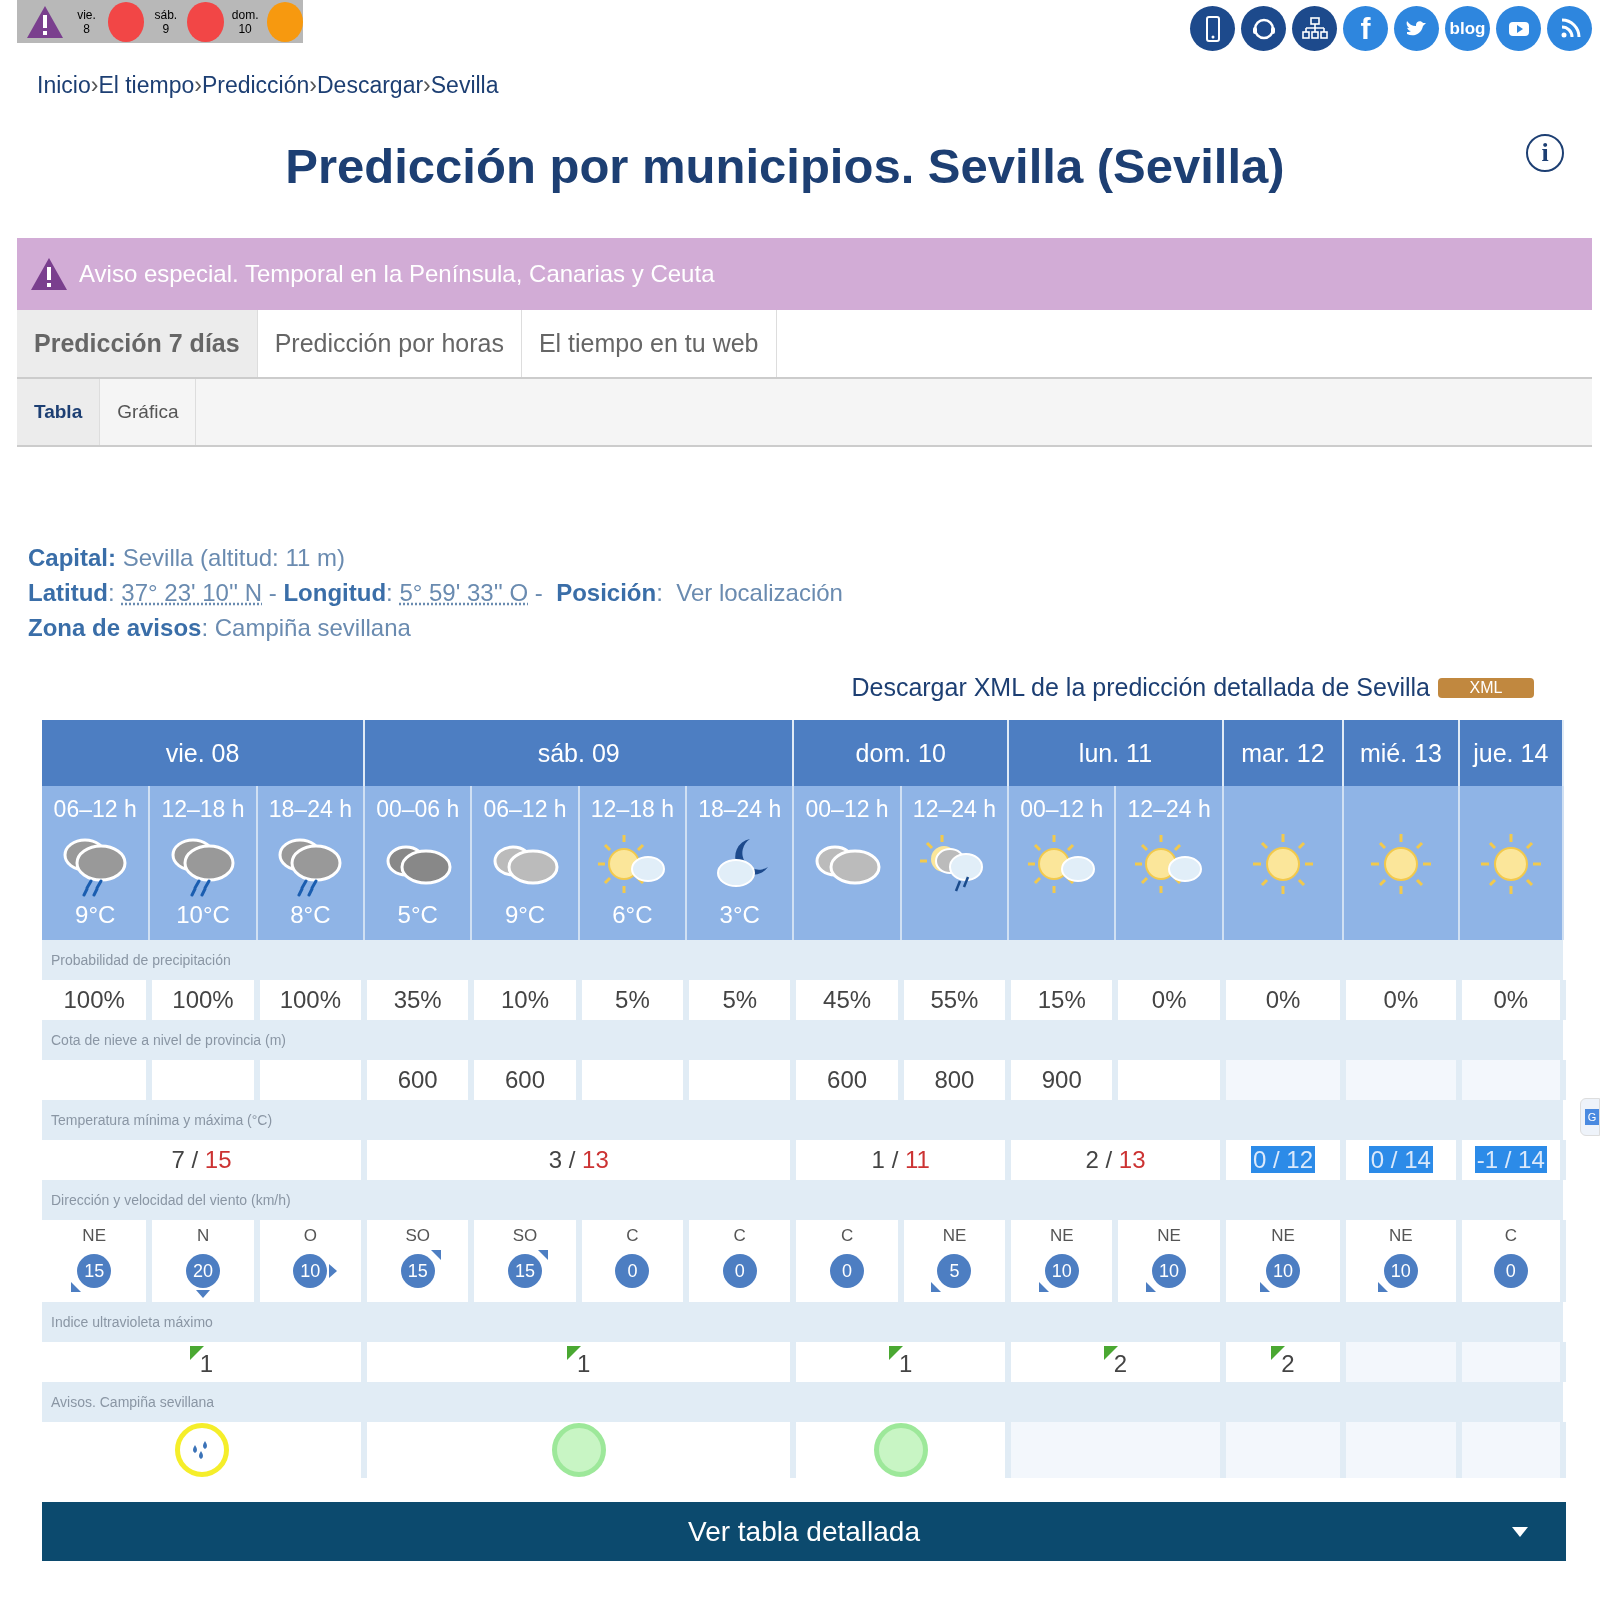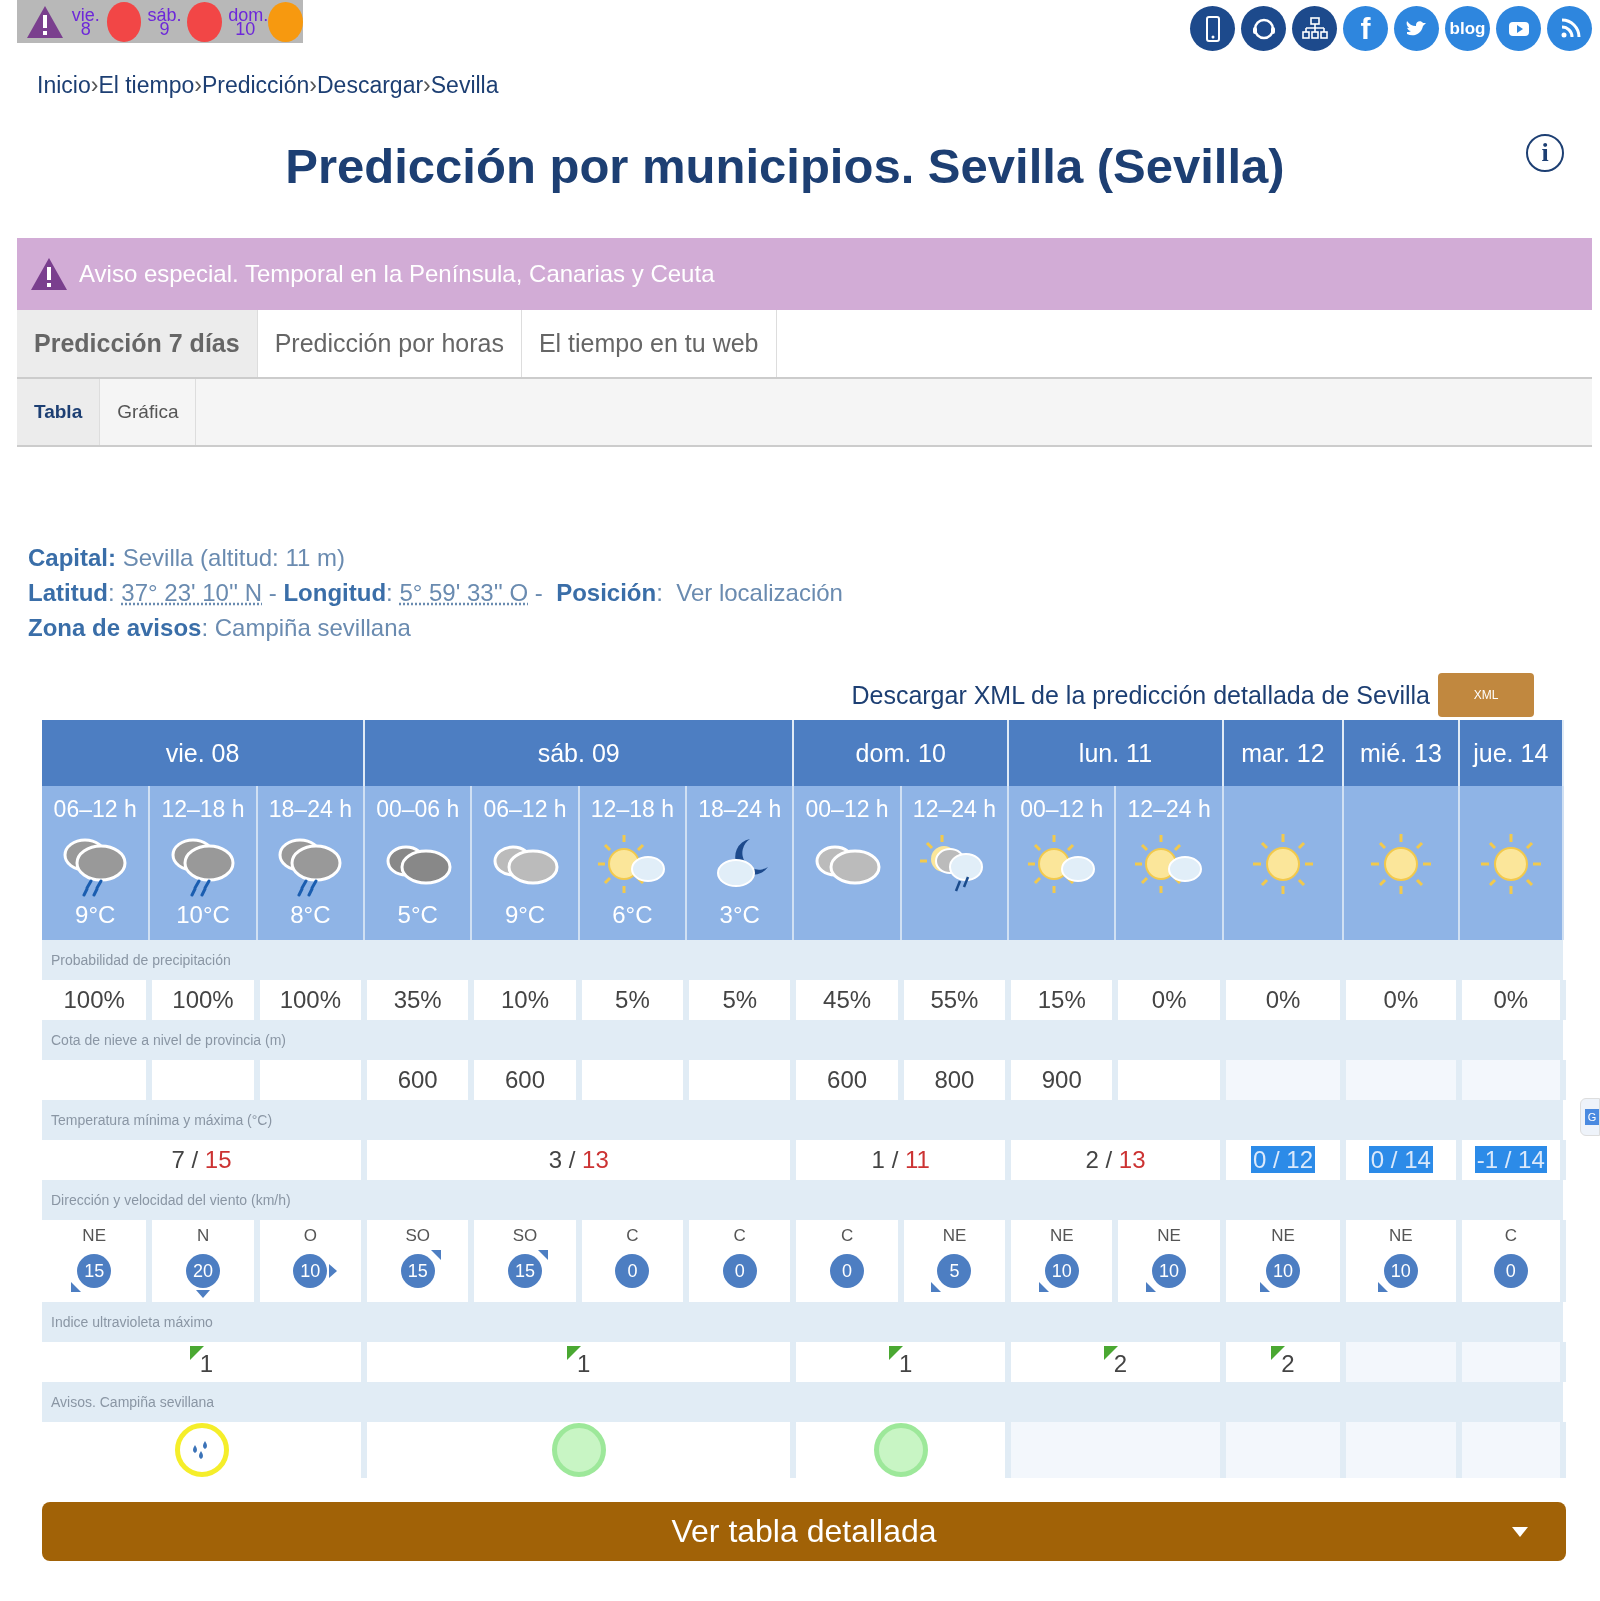--- a/index.html
+++ b/index.html
@@ -1,42 +1,42 @@
 <!DOCTYPE html>
 <html><head>
 <meta charset="utf-8">
 <style>
 *{box-sizing:border-box;margin:0;padding:0}
 html,body{width:1600px;height:1601px;background:#fff;overflow:hidden}
 body{font-family:"Liberation Sans",sans-serif;color:#333;position:relative}
 .topwarn{position:absolute;left:17px;top:0;width:286px;height:43px;background:#b8b8b8;display:flex;align-items:center;padding-left:8px;gap:6px}
 .tw-tri{width:40px;height:36px;position:relative}
 .tw-tri svg{width:40px;height:36px}
-.tw-day{color:#6d28d9;font-size:18px;text-align:center;line-height:14px;width:34px}
+.tw-day{color:#000000;font-size:12px;text-align:center;line-height:14px;width:34px}
 .tw-dot{width:40px;height:40px;border-radius:50%}
 .social{position:absolute;right:8px;top:6px;display:flex;gap:6px}
 .soc{width:45px;height:45px;border-radius:50%;display:flex;align-items:center;justify-content:center;color:#fff;font-weight:bold}
 .soc svg{width:28px;height:28px}
 .breadcrumb{position:absolute;left:37px;top:72px;font-size:23px;color:#1d3f73;display:flex;}
 .breadcrumb .sep{color:#555}
 .title{position:absolute;left:0;width:1570px;top:138px;text-align:center;font-size:49px;font-weight:bold;color:#1d3f73}
 .info{position:absolute;right:36px;top:134px;width:38px;height:38px;border:2px solid #1d3f73;border-radius:50%;color:#1d3f73;font-family:"Liberation Serif",serif;font-weight:bold;font-size:26px;text-align:center;line-height:34px}
 .special{position:absolute;left:17px;top:238px;width:1575px;height:72px;background:#d2acd6;display:flex;align-items:center;padding-left:12px;gap:10px;color:#fff;font-size:24px}
 .special svg{width:40px;height:36px}
 .tabs1{position:absolute;left:17px;top:310px;width:1575px;height:69px;border-bottom:2px solid #ccc;display:flex}
 .tab1{padding:0 17px;display:flex;align-items:center;font-size:25px;color:#666;border-right:1px solid #ddd;background:#fff}
 .tab1.active{background:#ececec;font-weight:bold;color:#666}
 .tabs2{position:absolute;left:17px;top:379px;width:1575px;height:68px;border-bottom:2px solid #ccc;background:#f5f5f5;display:flex}
 .tab2{padding:12px 17px;display:flex;align-items:center;font-size:19px;color:#555;border-right:1px solid #ddd}
 .tab2.active{background:#ececec;font-weight:bold;color:#1d3f73}
 .meta{position:absolute;left:28px;top:540px;font-size:24px;color:#6a8bb0;line-height:35px}
 .meta b{color:#3a6ea8}
 .meta .dot{text-decoration:underline dotted}
 .xmlline{position:absolute;right:66px;top:673px;display:flex;align-items:center;gap:8px;font-size:25px;color:#1d3f73}
-.xmlbtn{background:#c1883f;color:#fff;font-size:12px;width:96px;height:44px;border-radius:4px;display:flex;align-items:center;justify-content:center}
+.xmlbtn{background:#c1883f;color:#fff;font-size:16px;width:96px;height:20px;border-radius:4px;display:flex;align-items:center;justify-content:center}
 .tbl{position:absolute;left:42px;top:720px;width:1524px;border-collapse:collapse;table-layout:fixed}
 .tbl td,.tbl th{border:0;padding:0;text-align:center}
 .dayhead th{background:#4d7ec2;color:#fff;font-weight:normal;font-size:25px;height:66px;border-right:2px solid #e0ebf6}
 .period td{background:#8fb4e6;color:#fff;height:154px;border-right:2px solid #d0e0f3;vertical-align:top;font-size:23px}
 .period .ph{margin-top:10px;height:30px}
 .period .ic{height:75px;display:flex;align-items:center;justify-content:center}
 .period .tp{font-size:24px}
 .label td{background:#e1ecf5;color:#8a96a4;font-size:14px;text-align:left;padding-left:9px;height:40px}
 .vals td{background:#fff;border-right:6px solid #e1ecf5;height:40px;font-size:24px;color:#444}
 .vals td.emp{background:#f3f7fc}
@@ -44,21 +44,21 @@
 .hot{background:#2c8be8;color:#dbe9fb;padding:0 2px}
 .wind td{background:#fff;border-right:6px solid #e1ecf5;height:82px;vertical-align:top}
 .wdir{font-size:17px;color:#555;margin-top:6px}
 .wcirc{position:relative;width:34px;height:34px;border-radius:50%;background:#4d7ec2;color:#fff;font-size:18px;line-height:34px;margin:8px auto 0}
 .warr{position:absolute;width:0;height:0}
 .uv{position:relative;display:inline-block;font-size:24px;color:#444;padding-left:10px;padding-top:4px}
 .uvflag{position:absolute;left:0;top:0;width:0;height:0;border-top:14px solid #4aa832;border-right:14px solid transparent}
 .aviso td{background:#fff;border-right:6px solid #e1ecf5;height:56px}
 .aviso td.emp{background:#f3f7fc}
 .acirc{width:54px;height:54px;border-radius:50%;margin:0 auto;display:flex;align-items:center;justify-content:center}
-.detail{position:absolute;left:42px;top:1502px;width:1524px;height:59px;background:#a16207;border-radius:8px;color:#fff;font-size:32px;display:flex;align-items:center;justify-content:center}
+.detail{position:absolute;left:42px;top:1502px;width:1524px;height:59px;background:#0c4a6e;border-radius:0;color:#fff;font-size:28px;display:flex;align-items:center;justify-content:center}
 .detail .caret{position:absolute;right:38px;top:25px;width:0;height:0;border-left:8px solid transparent;border-right:8px solid transparent;border-top:10px solid #fff}
 .gbadge{position:absolute;right:0;top:1098px;width:20px;height:38px;background:#eef3fa;border:1px solid #ddd;border-radius:6px 0 0 6px}
 .gbadge span{position:absolute;left:4px;top:10px;width:14px;height:16px;background:#4a8ae0;color:#fff;font-size:11px;text-align:center;line-height:16px}
 </style>
 </head>
 <body>
 
 <div class="topwarn">
   <div class="tw-tri">
     <svg viewBox="0 0 40 36">

